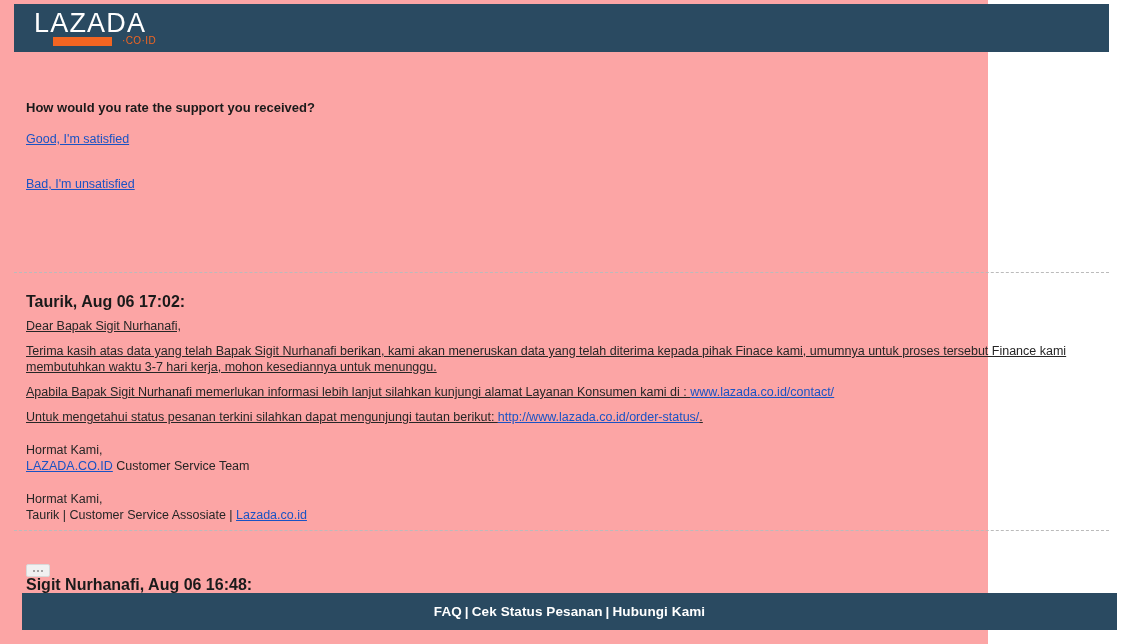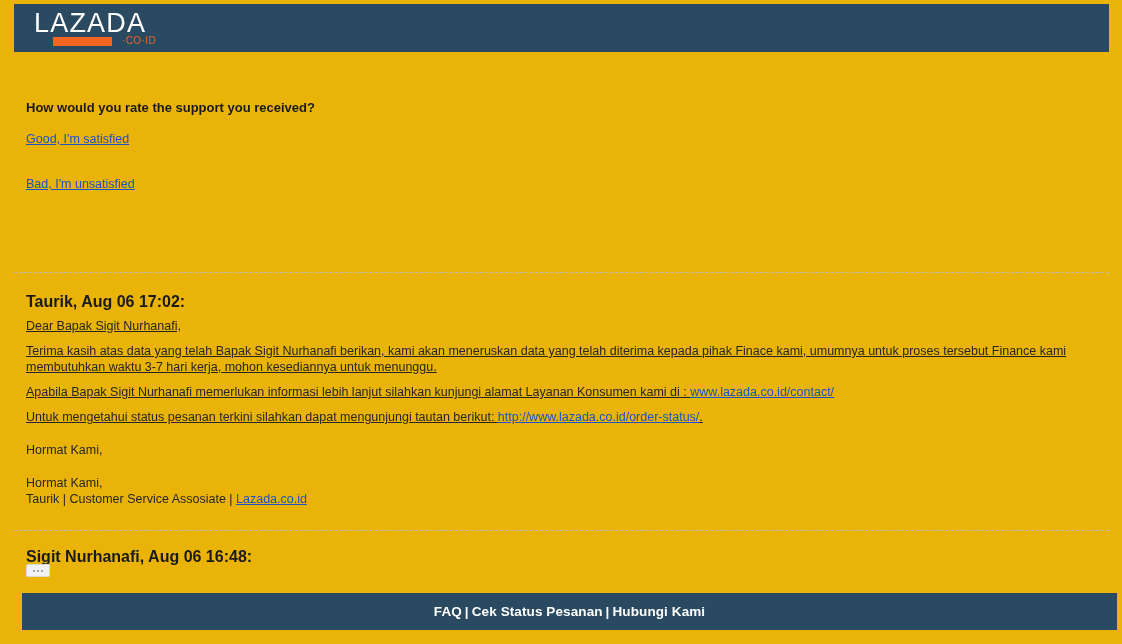--- a/index.html
+++ b/index.html
@@ -9,23 +9,23 @@
   }
   body {
     width: 1122px;
     height: 644px;
     overflow: hidden;
     font-family: "Liberation Sans", sans-serif;
     color: #222222;
   }
   .page {
     position: relative;
-    width: 1122px;
+    width: 988px;
     height: 644px;
-    background: #eab308;
+    background: #fca5a5;
   }
 
   
   .header-bar {
     position: absolute;
     left: 14px;
     top: 4px;
     width: 1095px;
     height: 48px;
     background: #2a4a61;
@@ -124,21 +124,21 @@
   }
 
   .msg-head {
     position: absolute;
     font-size: 16px;
     font-weight: bold;
     color: #1a1a1a;
     white-space: nowrap;
   }
   .msg-head-1 { left: 26px; top: 293px; }
-  .msg-head-2 { left: 26px; top: 548px; }
+  .msg-head-2 { left: 26px; top: 576px; }
 
   .msg-body {
     position: absolute;
     left: 26px;
     top: 318px;
     width: 1078px;
     font-size: 12.5px;
     color: #262626;
     line-height: 16px;
   }
@@ -245,20 +245,21 @@
   <div class="msg-head msg-head-1">Taurik, Aug 06 17:02:</div>
 
   <div class="msg-body">
     <p class="nowrap">Dear Bapak Sigit Nurhanafi,</p>
     <p class="para-wrap">Terima kasih atas data yang telah Bapak Sigit Nurhanafi berikan, kami akan meneruskan data yang telah diterima kepada pihak Finace kami, umumnya untuk proses tersebut Finance kami membutuhkan waktu 3-7 hari kerja, mohon kesediannya untuk menunggu.</p>
     <p class="nowrap"><span>Apabila Bapak Sigit Nurhanafi memerlukan informasi lebih lanjut silahkan kunjungi alamat Layanan Konsumen kami di : </span><a>www.lazada.co.id/contact/</a></p>
     <p class="nowrap"><span>Untuk mengetahui status pesanan terkini silahkan dapat mengunjungi tautan berikut: </span><a>http://www.lazada.co.id/order-status/</a><span>.</span></p>
 
     <div class="sig">
       <div>Hormat Kami,</div>
+      <div><a>LAZADA.CO.ID</a><span> Customer Service Team</span></div>
     </div>
 
     <div class="sig sig-second">
       <div>Hormat Kami,</div>
       <div><span>Taurik | Customer Service Assosiate | </span><a>Lazada.co.id</a></div>
     </div>
   </div>
 
   <hr class="divider divider-2">
 

